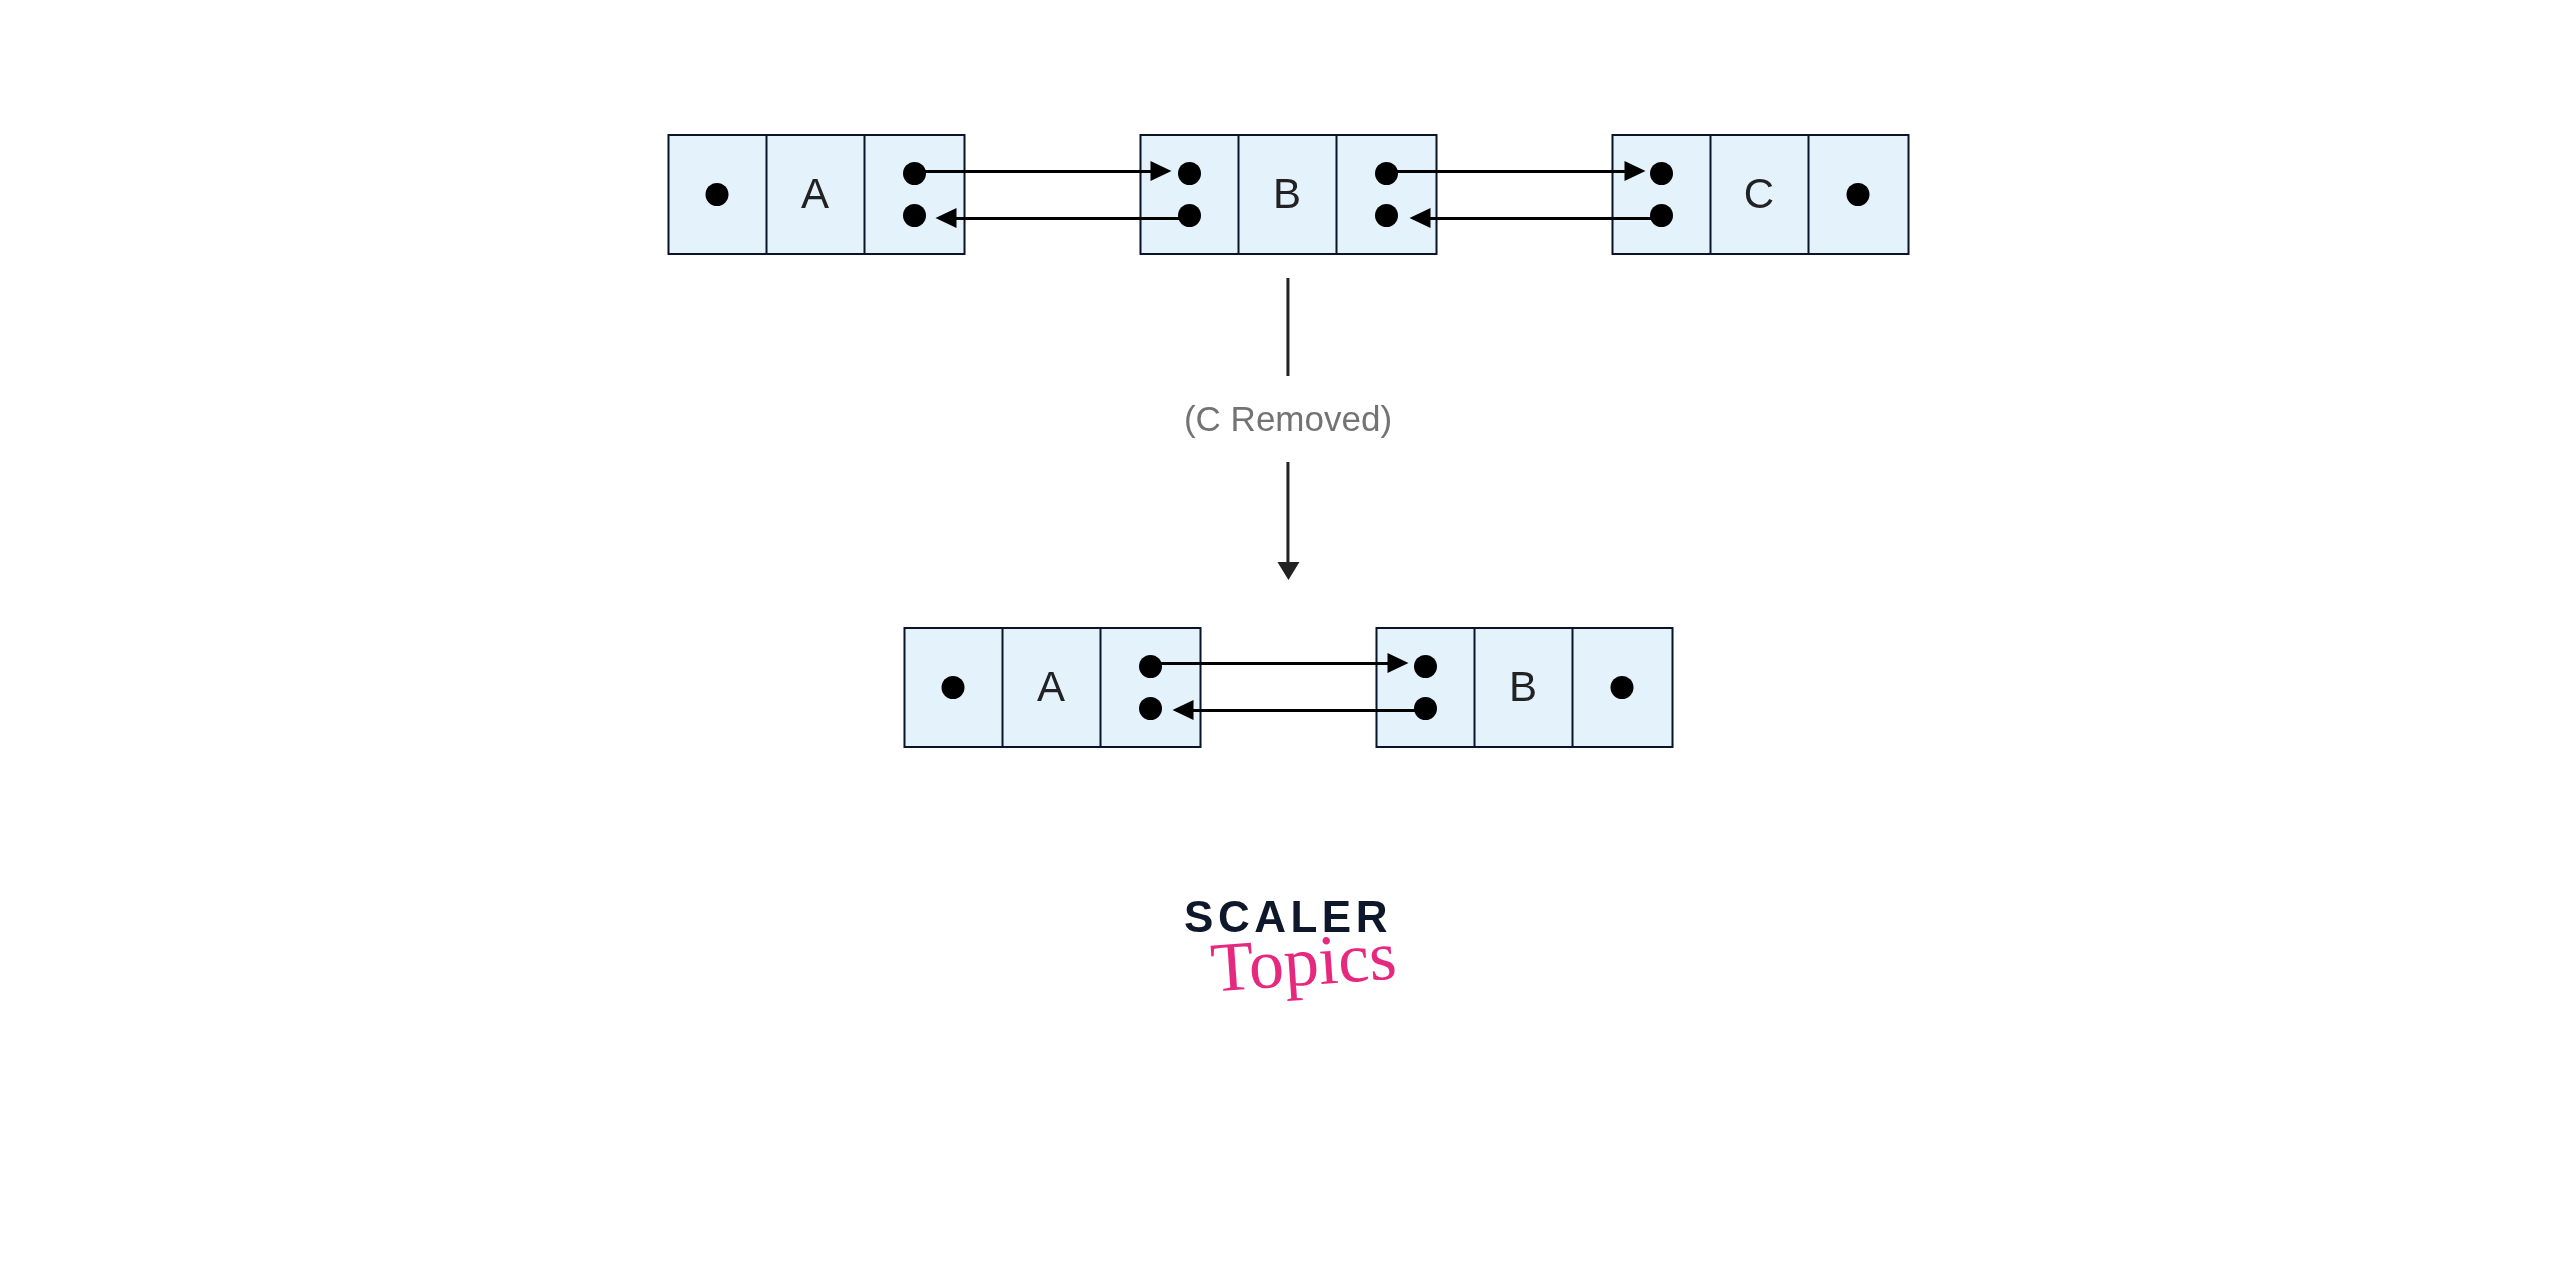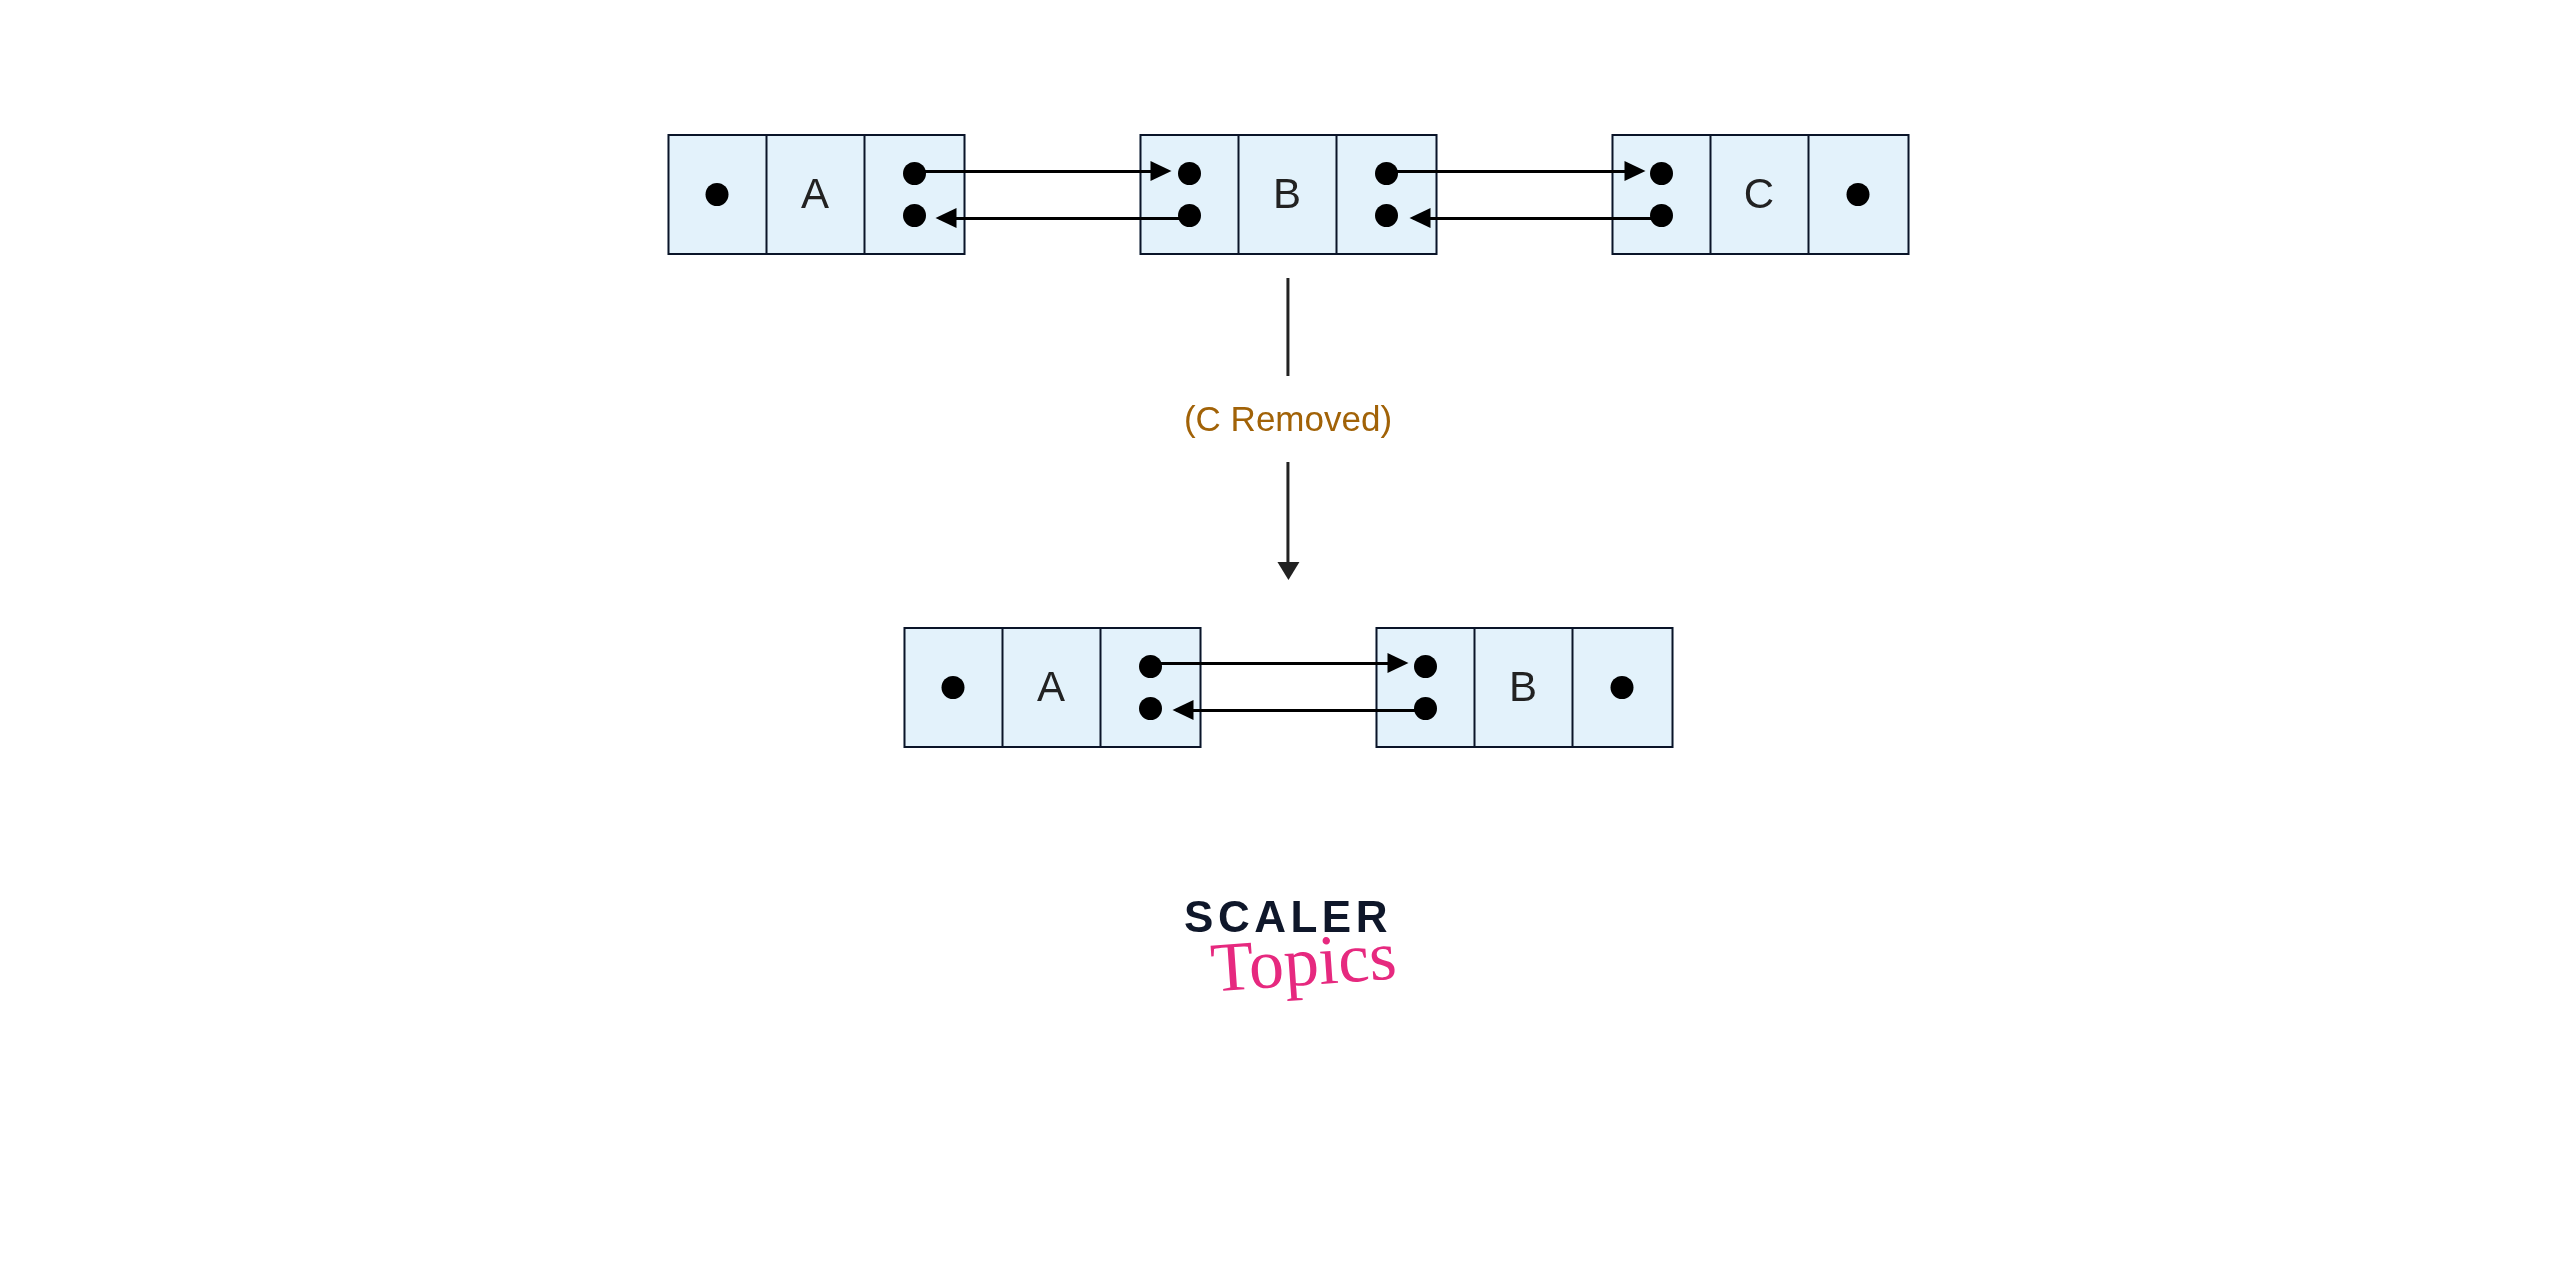--- a/index.html
+++ b/index.html
@@ -59,21 +59,21 @@
   .transition {
     position: absolute;
     left: 50%;
     transform: translateX(-50%);
     top: 174px;
     display: flex;
     flex-direction: column;
     align-items: center;
   }
   .vline1 { width: 3px; height: 98px; background: #222; }
-  .trans-label { font-size: 35px; color: #a16207; margin: 23px 0; }
+  .trans-label { font-size: 35px; color: #737373; margin: 23px 0; }
   .vline2 { position: relative; width: 3px; height: 114px; background: #222; }
   .down-head {
     position: absolute; bottom: -4.5px; left: 50%; transform: translateX(-50%);
     width: 0; height: 0;
     border-left: 11.4px solid transparent;
     border-right: 11.4px solid transparent;
     border-top: 18px solid #222;
   }
   .conn {
     position: absolute;

